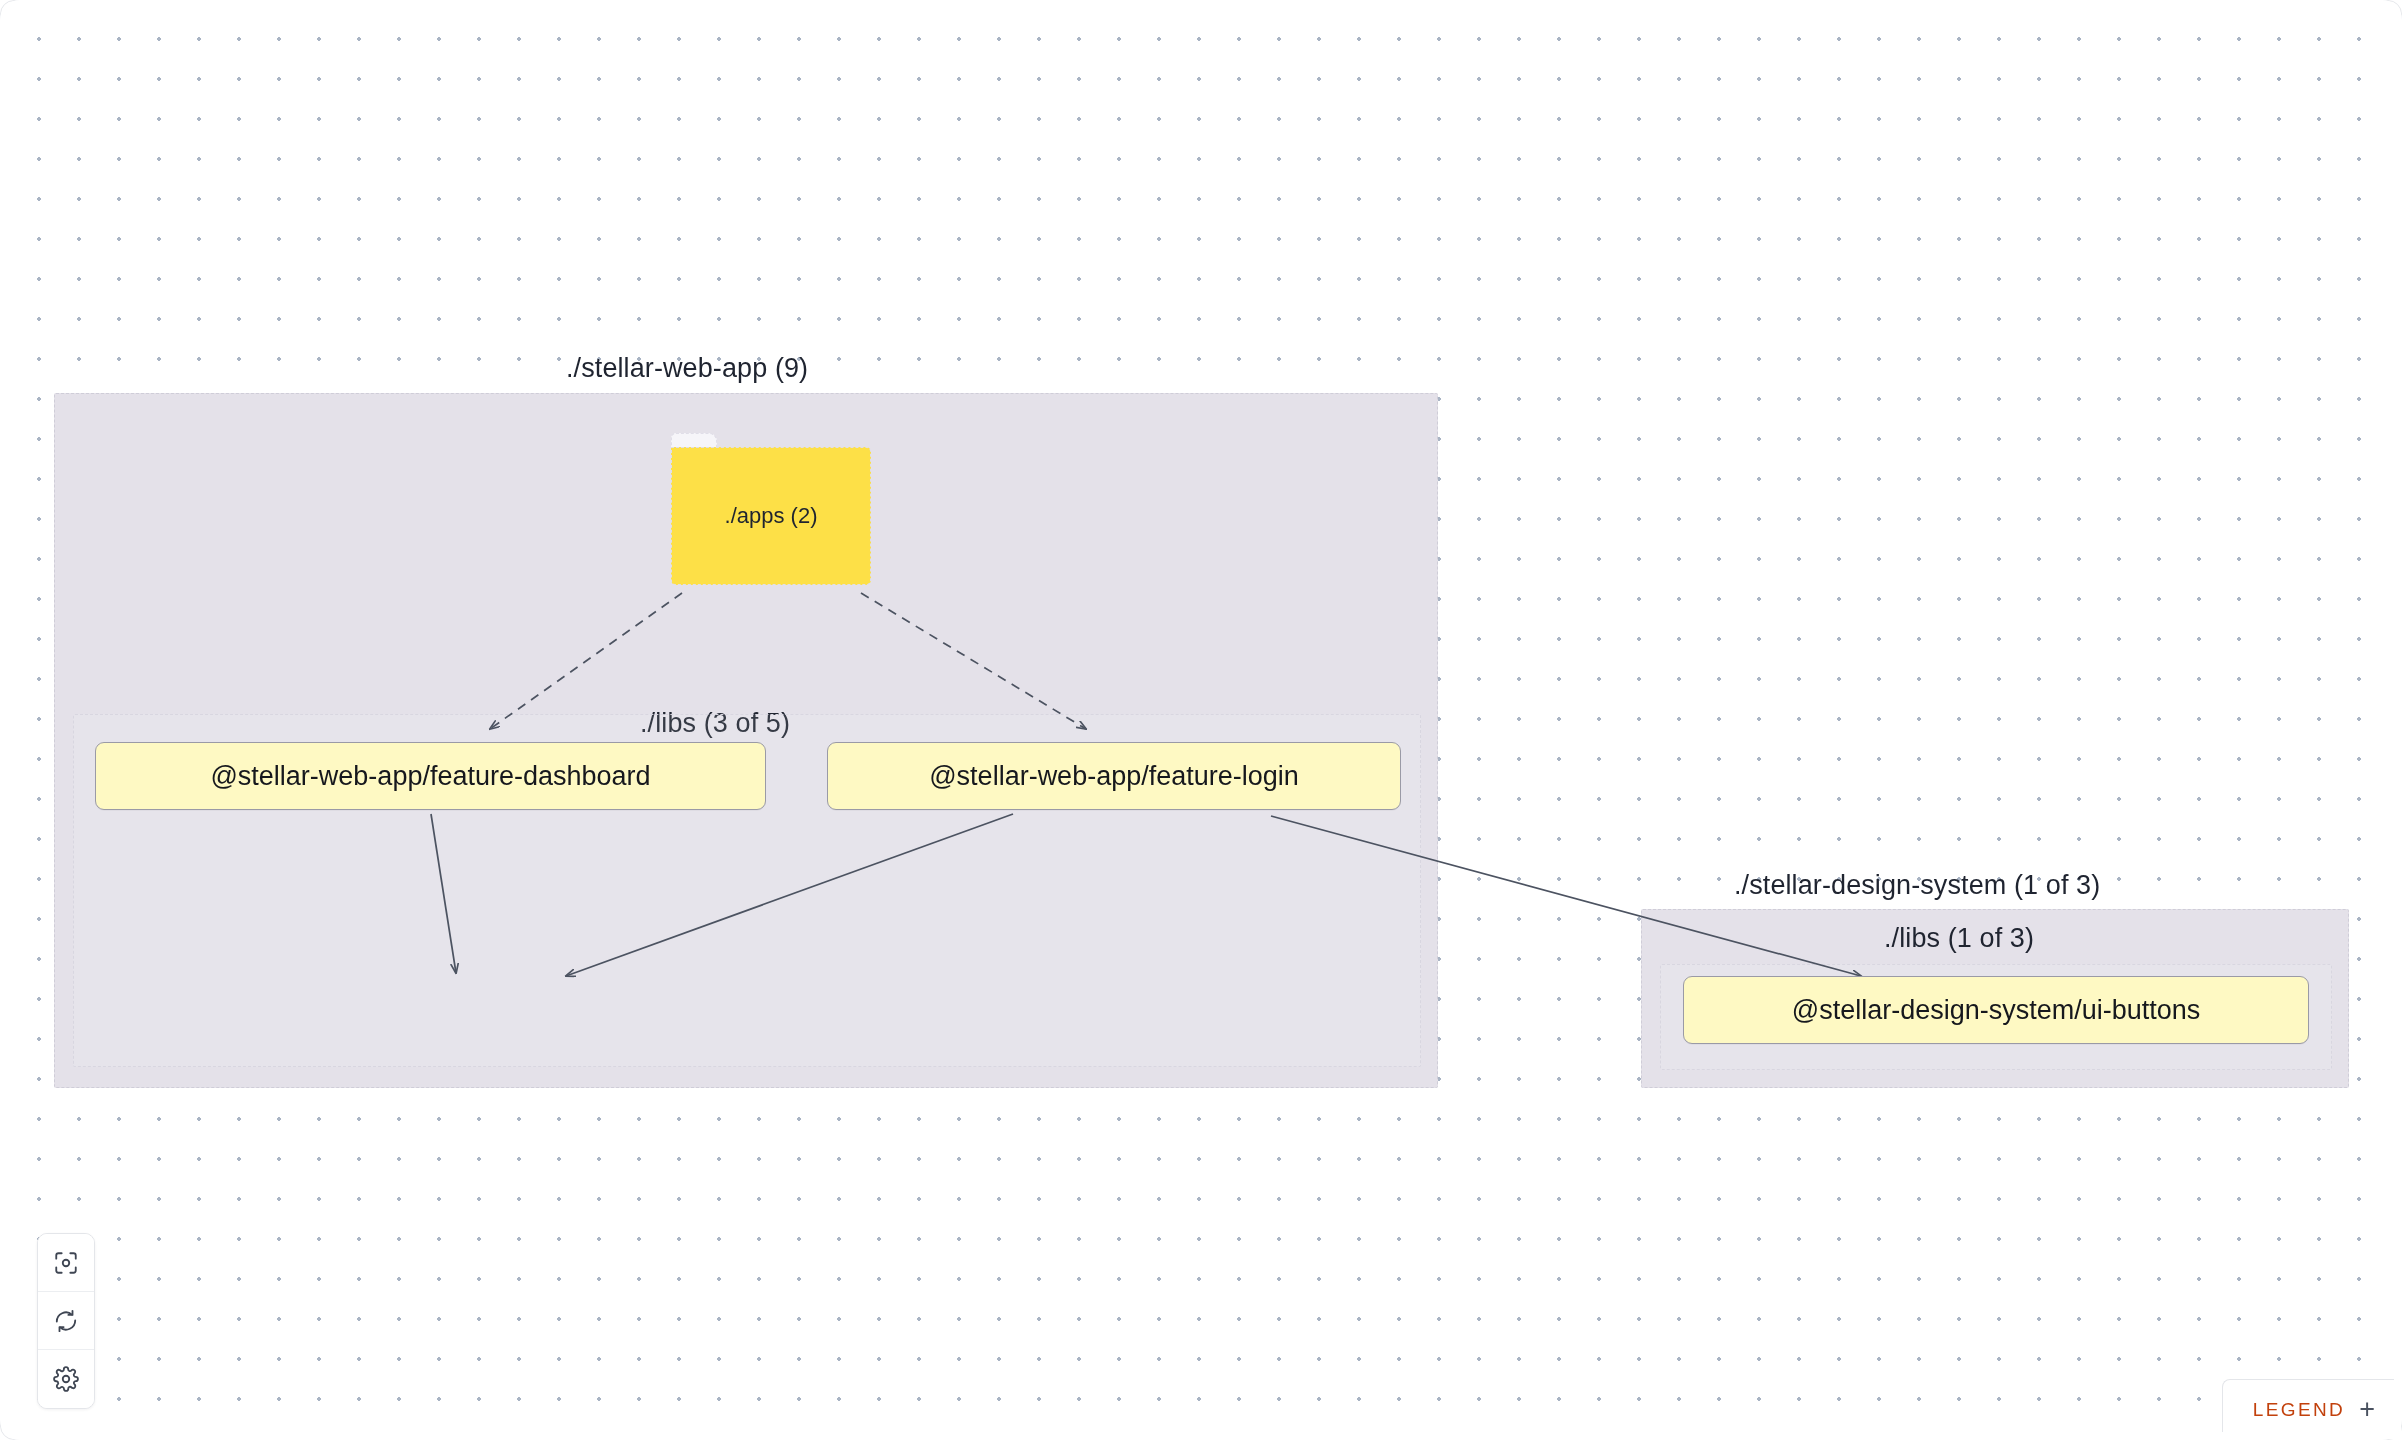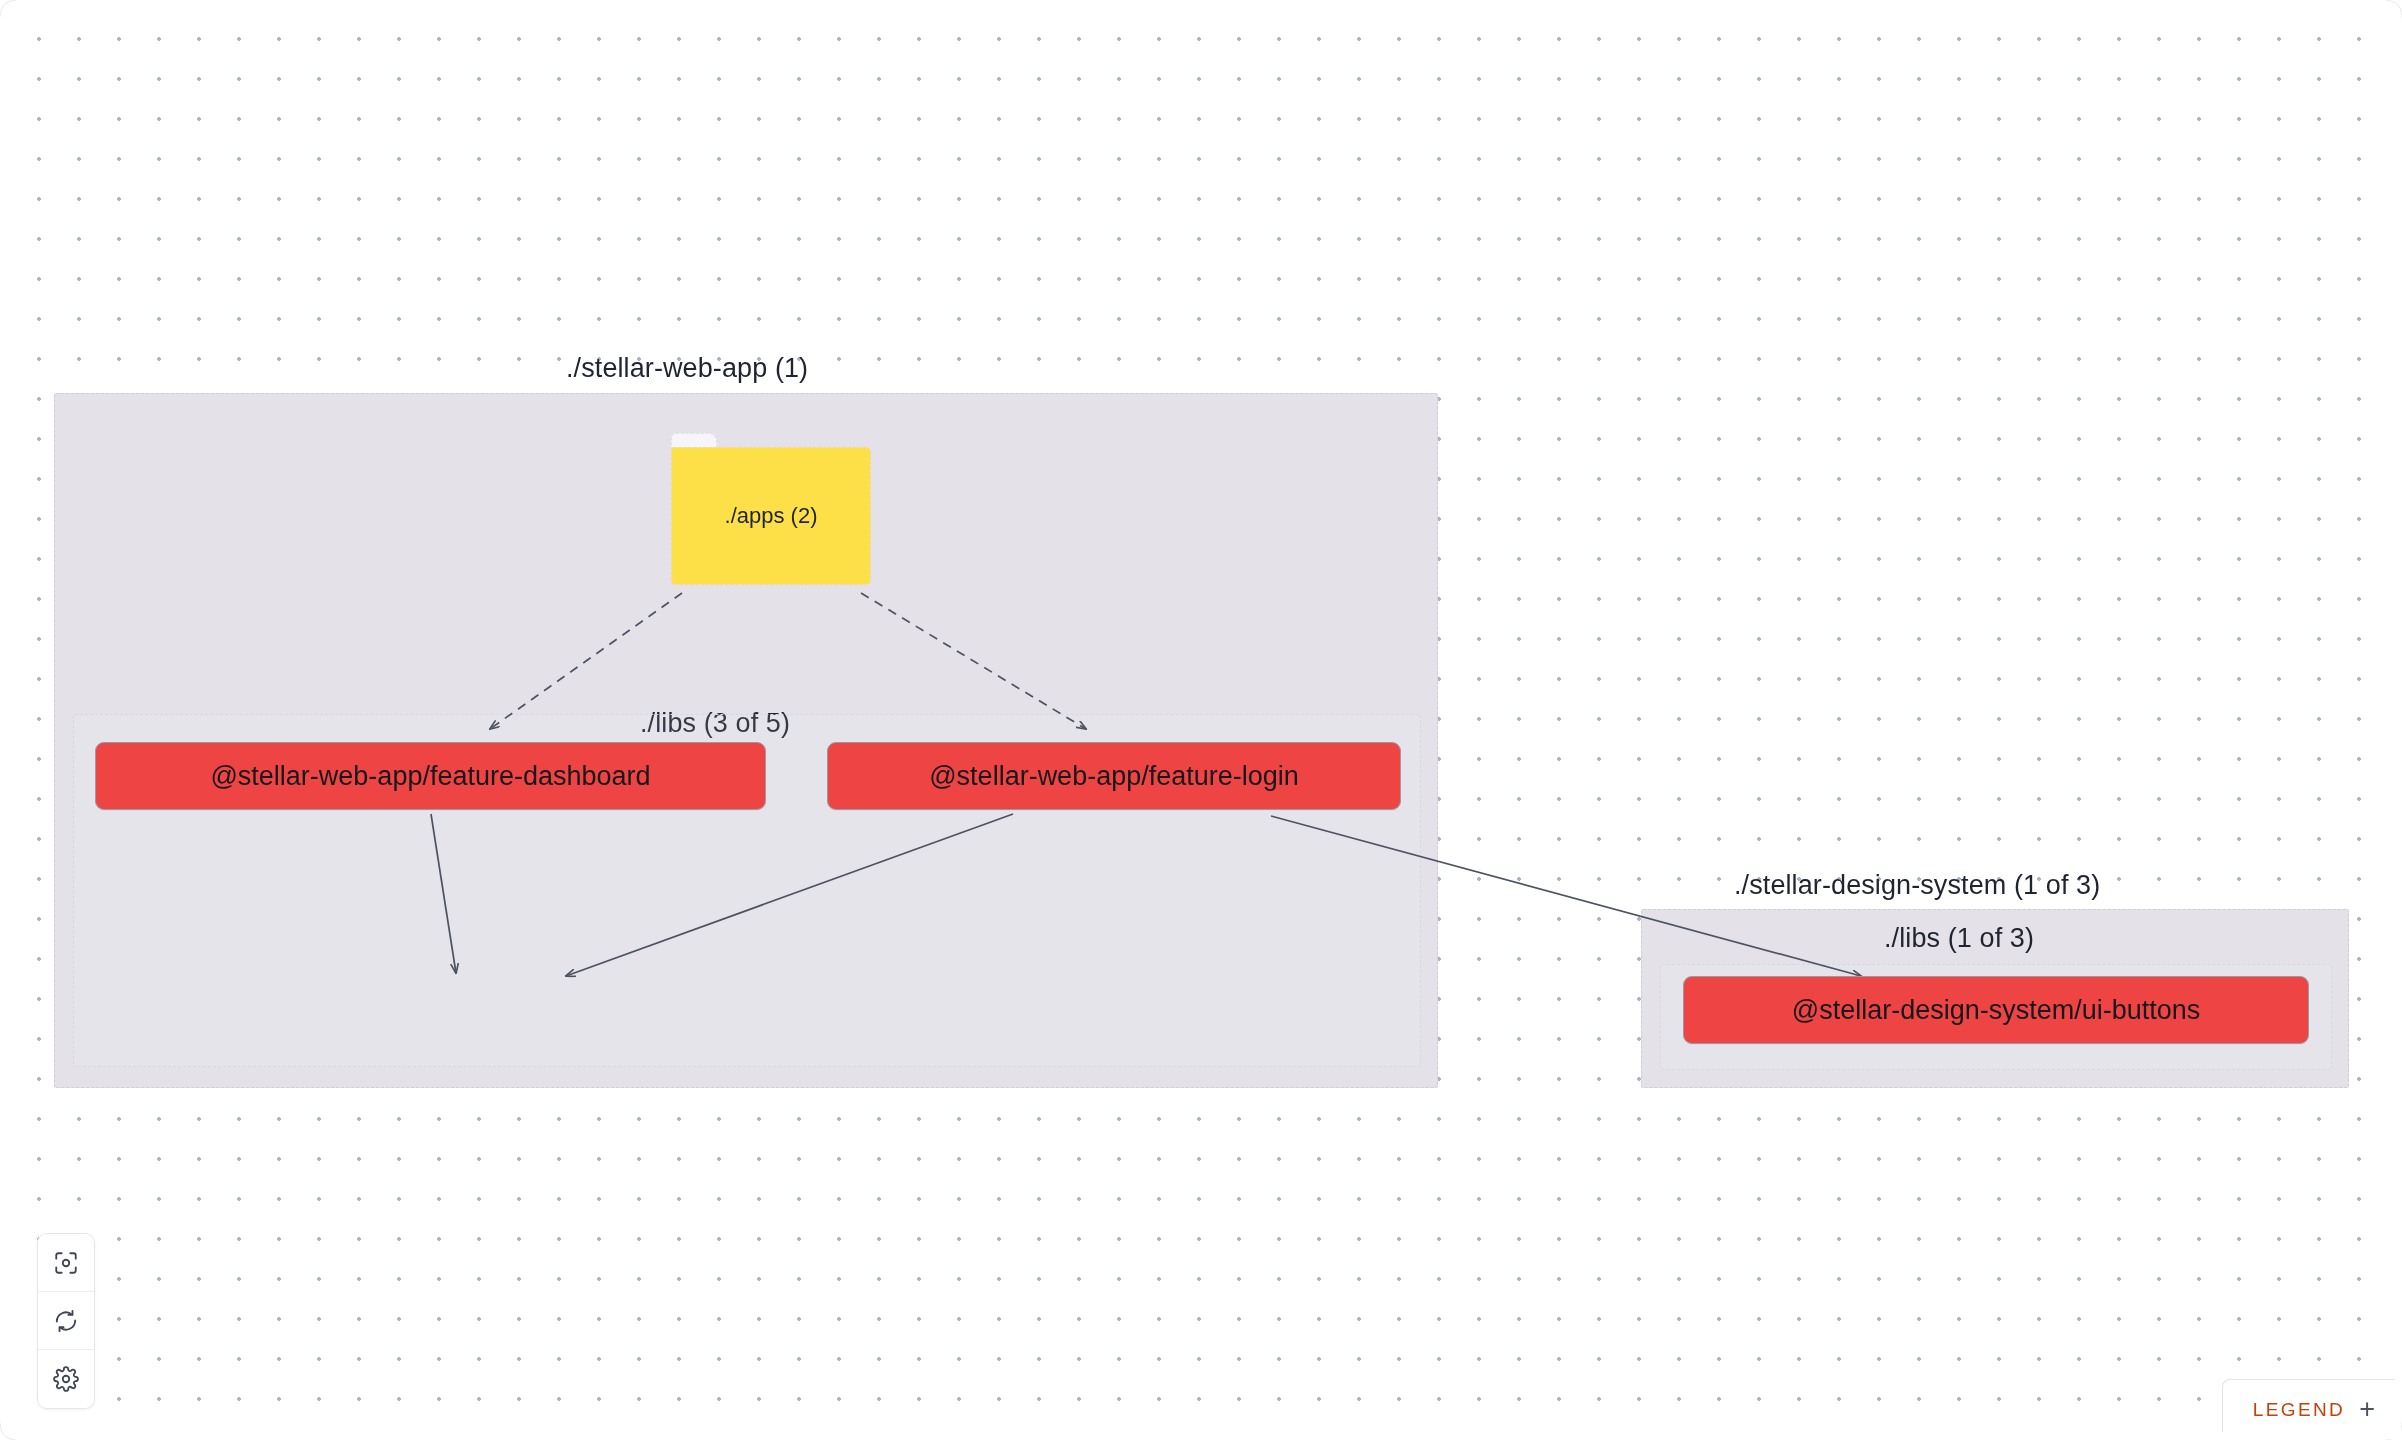--- a/index.html
+++ b/index.html
@@ -81,21 +81,21 @@
     align-items: center;
     justify-content: center;
     font-size: 22px;
     color: #1f2430;
     white-space: nowrap;
   }
 
   
   .node {
     position: absolute;
-    background: #ef4444;
+    background: #fef9c3;
     border: 1.4px solid #9a9aa6;
     border-radius: 9px;
     display: flex;
     align-items: center;
     justify-content: center;
     font-size: 27px;
     color: #16181d;
     white-space: nowrap;
     z-index: 14;
     box-shadow: 0 1px 0 rgba(0,0,0,0.03);
@@ -182,21 +182,21 @@
 
     <path d="M 860 592 L 1085 728" fill="none" stroke="#4c5361" stroke-width="1.7" stroke-dasharray="9 7" marker-end="url(#arrowhead)"></path>
 
     <path d="M 430 813 L 455 972" fill="none" stroke="#4c5361" stroke-width="1.7" marker-end="url(#arrowhead)"></path>
 
     <path d="M 1012 813 L 565 975" fill="none" stroke="#4c5361" stroke-width="1.7" marker-end="url(#arrowhead)"></path>
 
     <path d="M 1270 815 L 1860 975" fill="none" stroke="#4c5361" stroke-width="1.7" marker-end="url(#arrowhead)"></path>
   </svg>
 
-  <div class="group-label" style="left:565px; top:352px;">./stellar-web-app (1)</div>
+  <div class="group-label" style="left:565px; top:352px;">./stellar-web-app (9)</div>
 
   <div class="group" style="left:53px; top:392px; width:1384px; height:695px;">
 
     <div class="group-label" style="left:585px; top:314px;">./libs (3 of 5)</div>
 
     <div class="subgroup" style="left:18px; top:320px; width:1348px; height:353px;"></div>
 
     <div class="node" style="left:40px; top:348px; width:671px; height:68px;">
       <span>@stellar-web-app/feature-dashboard</span>
     </div>

